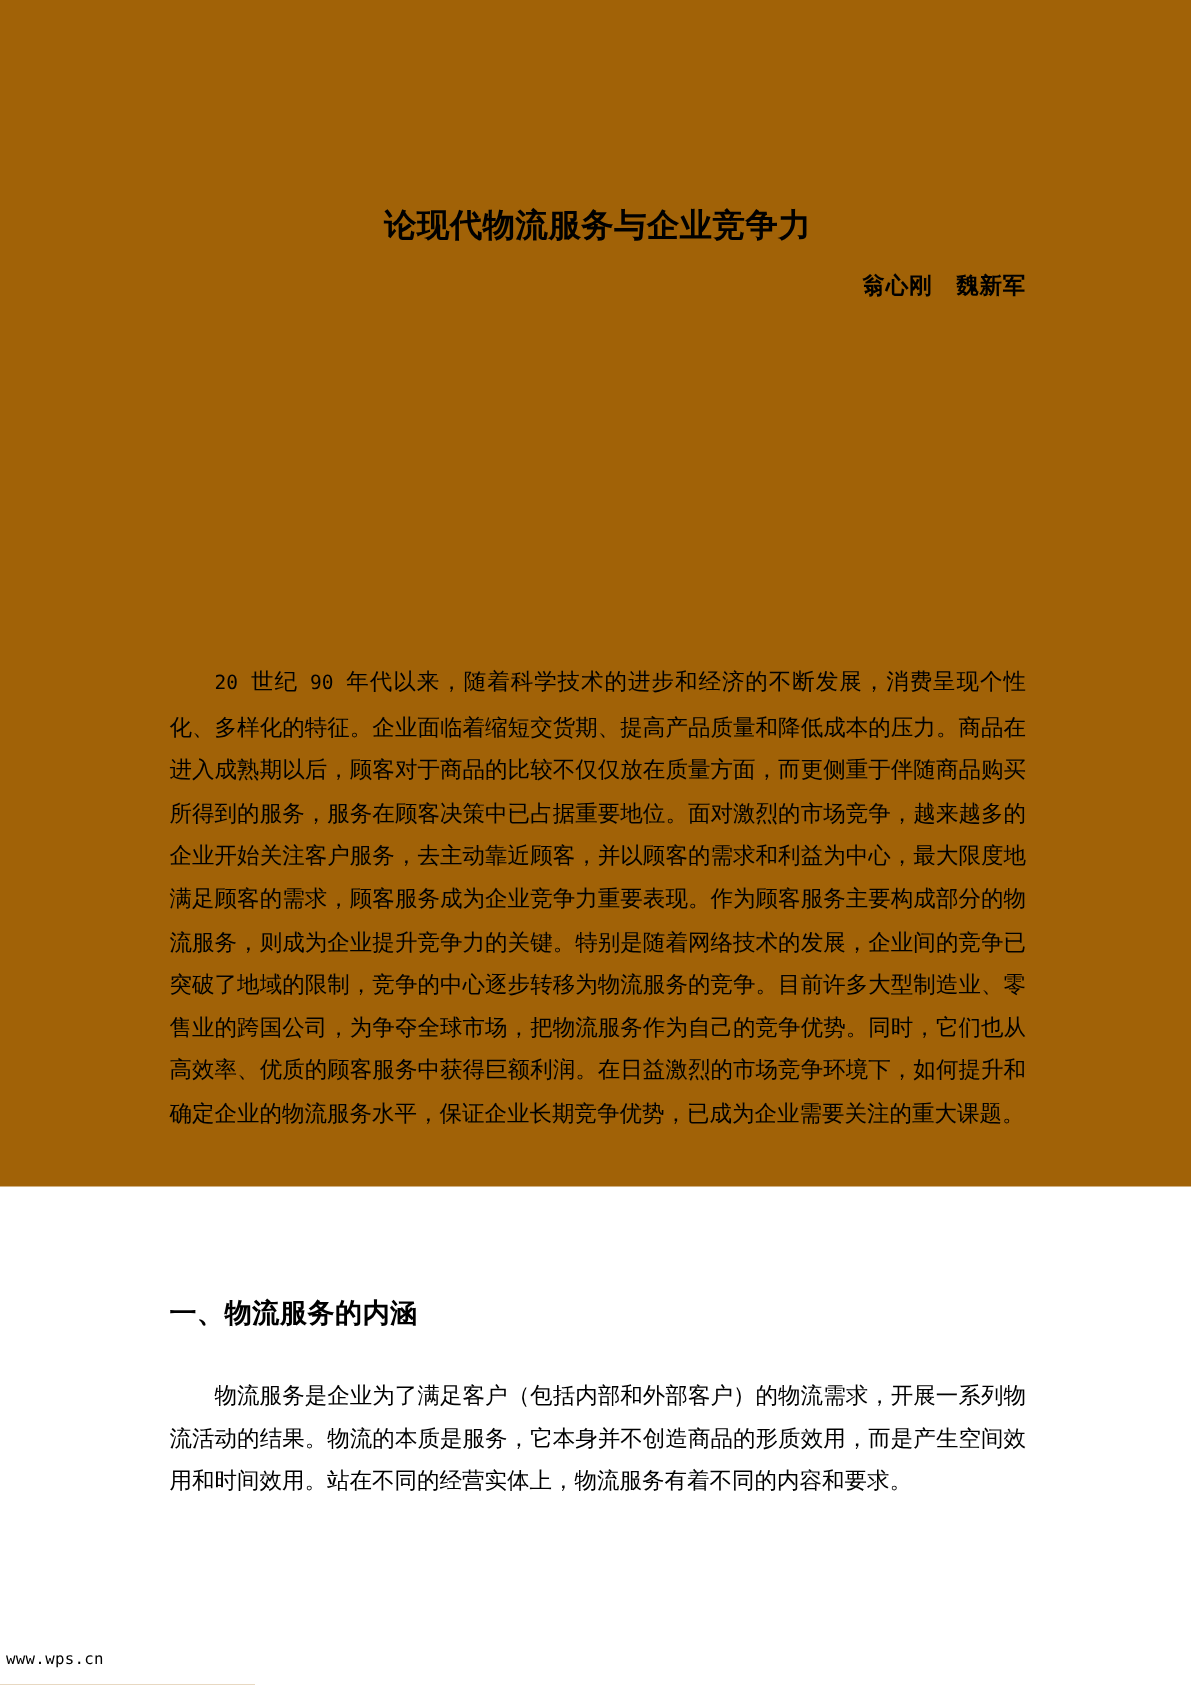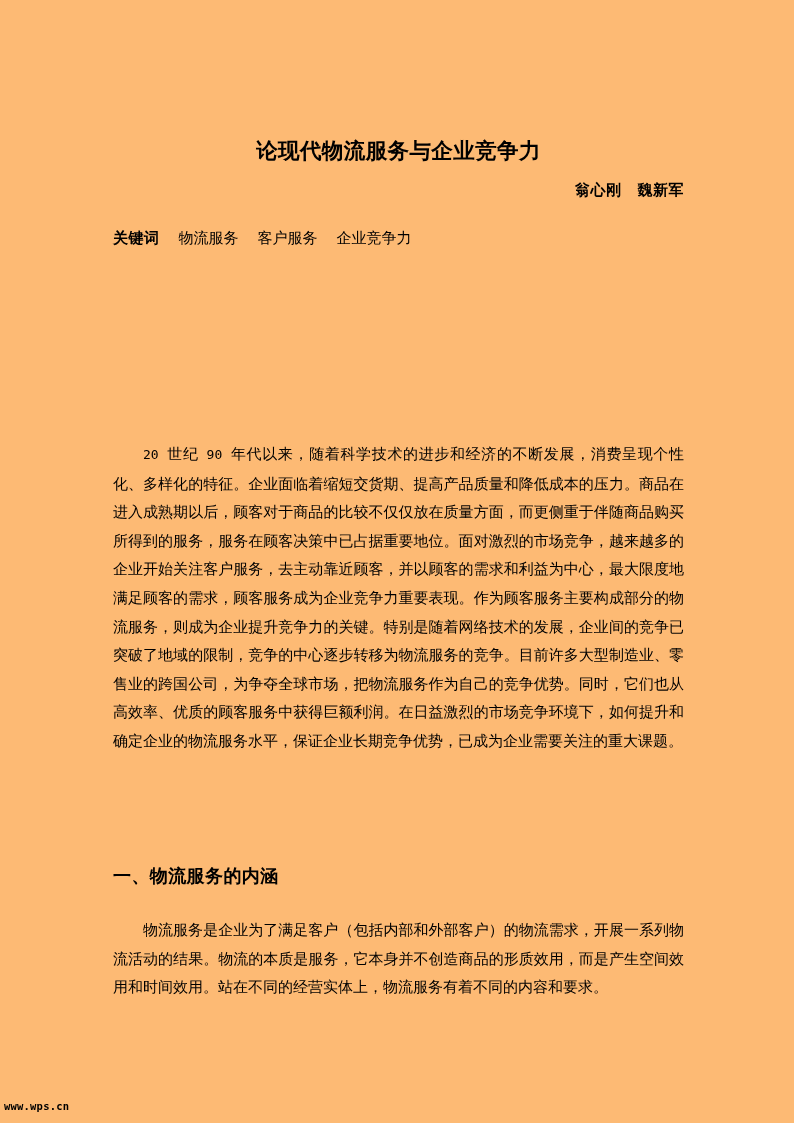--- a/index.html
+++ b/index.html
@@ -15,22 +15,22 @@
     font-family: "DejaVu Sans", "Liberation Sans", sans-serif;
     color: #000000;
     -webkit-font-smoothing: none;
   }
 
   .page {
     position: absolute;
     left: 0;
     top: 0;
     width: 794px;
-    height: 1123px;
-    background: #fdba74;
+    height: 791px;
+    background: #a16207;
   }
 
   .content {
     position: absolute;
     left: 113px;
     top: 0;
     width: 571px;
   }
 
   
@@ -150,38 +150,36 @@
 
   
   .footer-mark {
     position: absolute;
     left: 4px;
     top: 1100px;
     font-family: "DejaVu Sans Mono", "Liberation Mono", monospace;
     font-size: 10.5px;
     color: #000000;
     letter-spacing: 0.2px;
-    font-weight: bold;
   }
 </style>
 </head>
 <body>
 
 <div class="page">
 
   <div class="content">
 
     <h1 class="doc-title">论现代物流服务与企业竞争力</h1>
 
     <div class="authors">
       <span>翁心刚</span><span class="sep"></span><span>魏新军</span>
     </div>
 
     <div class="abstract-block">
-      <p class="kw-line"><span class="lead">关键词</span><span class="kw-gap"></span><span>物流服务</span><span class="kw-gap"></span><span>客户服务</span><span class="kw-gap"></span><span>企业竞争力</span></p>
     </div>
 
     <div class="body-block">
       <p><span class="lat">20</span><span class="kw-gap-small"></span><span>世纪</span><span class="kw-gap-small"></span><span class="lat">90</span><span class="kw-gap-small"></span><span>年代以来，随着科学技术的进步和经济的不断发展，消费呈现个性化、多样化的特征。企业面临着缩短交货期、提高产品质量和降低成本的压力。商品在进入成熟期以后，顾客对于商品的比较不仅仅放在质量方面，而更侧重于伴随商品购买所得到的服务，服务在顾客决策中已占据重要地位。面对激烈的市场竞争，越来越多的企业开始关注客户服务，去主动靠近顾客，并以顾客的需求和利益为中心，最大限度地满足顾客的需求，顾客服务成为企业竞争力重要表现。作为顾客服务主要构成部分的物流服务，则成为企业提升竞争力的关键。特别是随着网络技术的发展，企业间的竞争已突破了地域的限制，竞争的中心逐步转移为物流服务的竞争。目前许多大型制造业、零售业的跨国公司，为争夺全球市场，把物流服务作为自己的竞争优势。同时，它们也从高效率、优质的顾客服务中获得巨额利润。在日益激烈的市场竞争环境下，如何提升和确定企业的物流服务水平，保证企业长期竞争优势，已成为企业需要关注的重大课题。</span></p>
     </div>
 
     <h2 class="section-head">一、物流服务的内涵</h2>
 
     <div class="section-body">
       <p>物流服务是企业为了满足客户（包括内部和外部客户）的物流需求，开展一系列物流活动的结果。物流的本质是服务，它本身并不创造商品的形质效用，而是产生空间效用和时间效用。站在不同的经营实体上，物流服务有着不同的内容和要求。</p>

